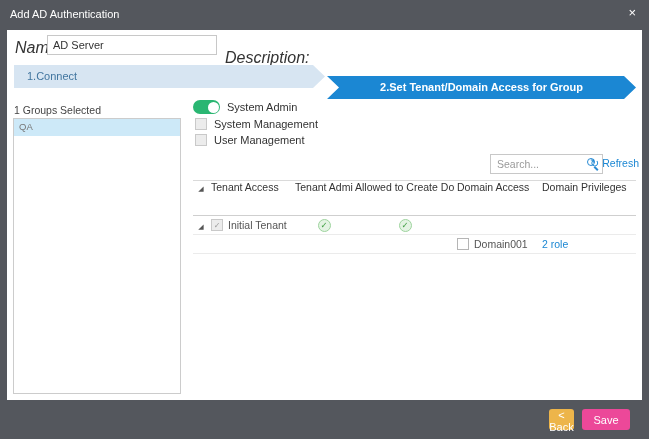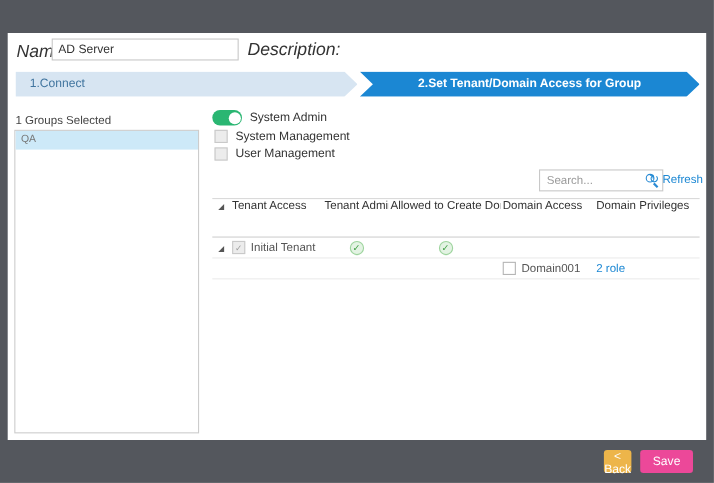--- a/index.html
+++ b/index.html
@@ -10,31 +10,31 @@
   .titlebar { position:absolute; left:0; top:0; right:0; height:30px; }
   .title { position:absolute; left:10px; top:8px; font-size:11px; color:#fff; }
   .close { position:absolute; right:13px; top:6px; font-size:13px; color:#fff; cursor:pointer; line-height:1; }
 
   
   .panel { position:absolute; left:7px; right:7px; top:30px; bottom:39px; background:#fff; }
 
   
   .flabel { position:absolute; font-size:16px; color:#333;font-style:italic; }
   .lbl-name { left:8px; top:9px; }
-  .lbl-desc { left:218px; top:7px; }
+  .lbl-desc { left:218px; top:19px; }
   .tinput { position:absolute; height:20px; border:1px solid #c8c8c8; font-size:11px; padding:0 5px; color:#333; font-family:inherit; }
   .in-name { left:40px; top:5px; width:170px; }
   .in-desc { left:278px; top:5px; width:348px; }
 
   
   .step { position:absolute; top:35px; height:23px; line-height:23px; font-size:11px; }
   .step1 { left:7px; width:311px; background:#d7e5f2; color:#41759f; padding-left:13px;
            clip-path:polygon(0 0, calc(100% - 12px) 0, 100% 50%, calc(100% - 12px) 100%, 0 100%); }
   .step2 { left:320px; width:309px; background:#1b87d3; color:#fff; font-weight:bold; text-align:center;
-           clip-path:polygon(0 0, calc(100% - 12px) 0, 100% 50%, calc(100% - 12px) 100%, 0 100%, 12px 50%); }
+           clip-path:polygon(0 0, calc(100% - 12px) 0, 100% 50%, calc(100% - 12px) 100%, 0 100%, 12px 50%);margin-top:11px; }
 
   
   .groups-header { position:absolute; left:7px; top:74px; font-size:10.5px; color:#444; }
   .group-list { position:absolute; left:6px; top:88px; width:168px; height:276px; border:1px solid #cccccc; background:#fff; overflow:hidden; }
   .group-item { height:17px; padding:2px 5px; font-size:9.5px; color:#777; }
   .group-item.selected { background:#cde9f8; }
 
   
   .toggle { position:absolute; left:186px; top:70px; width:27px; height:14px; border-radius:8px; background:#2ab672; cursor:pointer; }
   .toggle::after { content:""; position:absolute; right:1.5px; top:1.5px; width:11px; height:11px; border-radius:50%; background:#fff; }
@@ -74,20 +74,24 @@
   
   .btn { position:absolute; bottom:9px; height:21px; border:none; border-radius:3px; color:#fff; font-size:11px; font-family:inherit; cursor:pointer; }
   .btn-back { right:75px; width:25px; background:#edb54a; }
   .btn-save { right:19px; width:48px; background:#ec4899; }
 </style>
 </head>
 <body>
 
 <div class="dialog">
 
+  <div class="titlebar">
+    <span class="title">Add AD Authentication</span>
+    <span class="close">×</span>
+  </div>
 
   <div class="panel">
 
     <span class="flabel lbl-name">Name:</span>
     <input class="tinput in-name" type="text" value="AD Server" style="">
     <span class="flabel lbl-desc">Description:</span>
 
     <div class="step step1">1.Connect</div>
     <div class="step step2">2.Set Tenant/Domain Access for Group</div>
 

